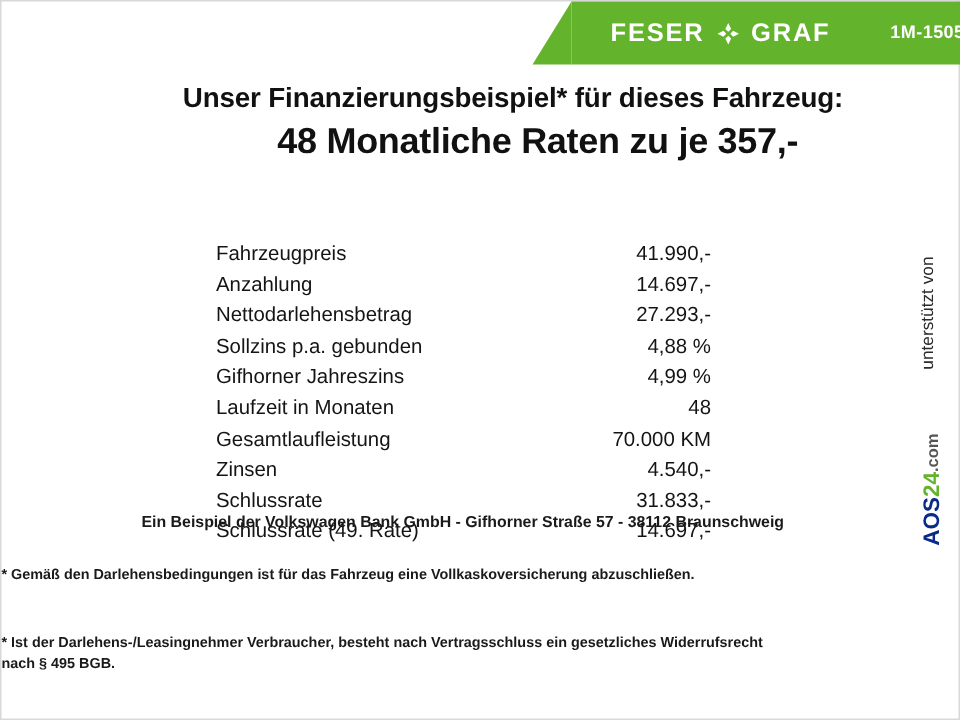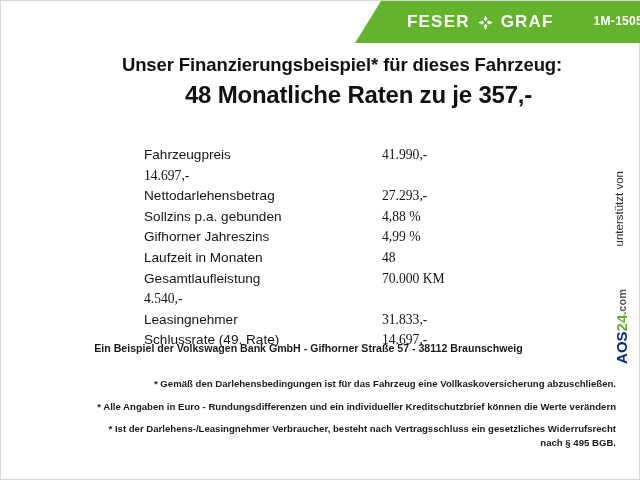--- a/index.html
+++ b/index.html
@@ -104,57 +104,56 @@
     font-size: 24px;
     font-weight: bold;
     color: #111111;
     letter-spacing: -0.2px;
     padding-left: 33px;
   }
 
   
   .figures {
     position: absolute;
-    top: 144px;
+    top: 158px;
     left: 143px;
     width: 330px;
   }
   .fig-row {
     display: flex;
     font-size: 13.6px;
     line-height: 20.6px;
     color: #141414;
   }
   .fig-label {
     width: 238px;
     flex: 0 0 238px;
   }
   .fig-value {
     flex: 1 1 auto;
-    text-align: left;
-    font-family: Liberation Serif, serif;
+    text-align: right;
   }
 
   
   .footnote-bank {
     position: absolute;
     top: 341px;
     left: 0;
     width: 615px;
     text-align: center;
     font-size: 10.6px;
     font-weight: bold;
     color: #1a1a1a;
   }
   .footnotes {
     position: absolute;
     top: 376px;
     left: 0;
     width: 615px;
-    text-align: right;
+    text-align: left;
     font-size: 9.6px;
     font-weight: bold;
     color: #1a1a1a;
     line-height: 13.5px;
   }
   .footnotes p {
     margin: 0 0 9px 0;
   }
   .footnotes p:last-child {
     margin-bottom: 8px;
@@ -232,20 +231,21 @@
   </div>
 
   <div class="figures">
 
     <div class="fig-row">
       <div class="fig-label">Fahrzeugpreis</div>
       <div class="fig-value">41.990,-</div>
     </div>
 
     <div class="fig-row">
+      <div class="fig-label">Anzahlung</div>
       <div class="fig-value">14.697,-</div>
     </div>
 
     <div class="fig-row">
       <div class="fig-label">Nettodarlehensbetrag</div>
       <div class="fig-value">27.293,-</div>
     </div>
 
     <div class="fig-row">
       <div class="fig-label">Sollzins p.a. gebunden</div>
@@ -261,41 +261,42 @@
       <div class="fig-label">Laufzeit in Monaten</div>
       <div class="fig-value">48</div>
     </div>
 
     <div class="fig-row">
       <div class="fig-label">Gesamtlaufleistung</div>
       <div class="fig-value">70.000 KM</div>
     </div>
 
     <div class="fig-row">
+      <div class="fig-label">Zinsen</div>
       <div class="fig-value">4.540,-</div>
     </div>
 
     <div class="fig-row">
-      <div class="fig-label">Leasingnehmer</div>
+      <div class="fig-label">Schlussrate</div>
       <div class="fig-value">31.833,-</div>
     </div>
 
     <div class="fig-row">
       <div class="fig-label">Schlussrate (49. Rate)</div>
       <div class="fig-value">14.697,-</div>
     </div>
 
   </div>
 
   <div class="footnote-bank">Ein Beispiel der Volkswagen Bank GmbH - Gifhorner Straße 57 - 38112 Braunschweig</div>
 
   <div class="footnotes">
     <p>* Gemäß den Darlehensbedingungen ist für das Fahrzeug eine Vollkaskoversicherung abzuschließen.</p>
     <p>
-      <span>* Alle Angaben in Euro - Rundungsdifferenzen und ein individueller Kreditschutzbrief können die Werte verändern</span><br>
+      <br>
     </p>
     <p>
       <span>* Ist der Darlehens-/Leasingnehmer Verbraucher, besteht nach Vertragsschluss ein gesetzliches Widerrufsrecht</span><br>
       <span>nach § 495 BGB.</span>
     </p>
   </div>
 
   <div class="side-vertical">
     <div class="side-text">unterstützt von</div>
     <div class="side-brand">

